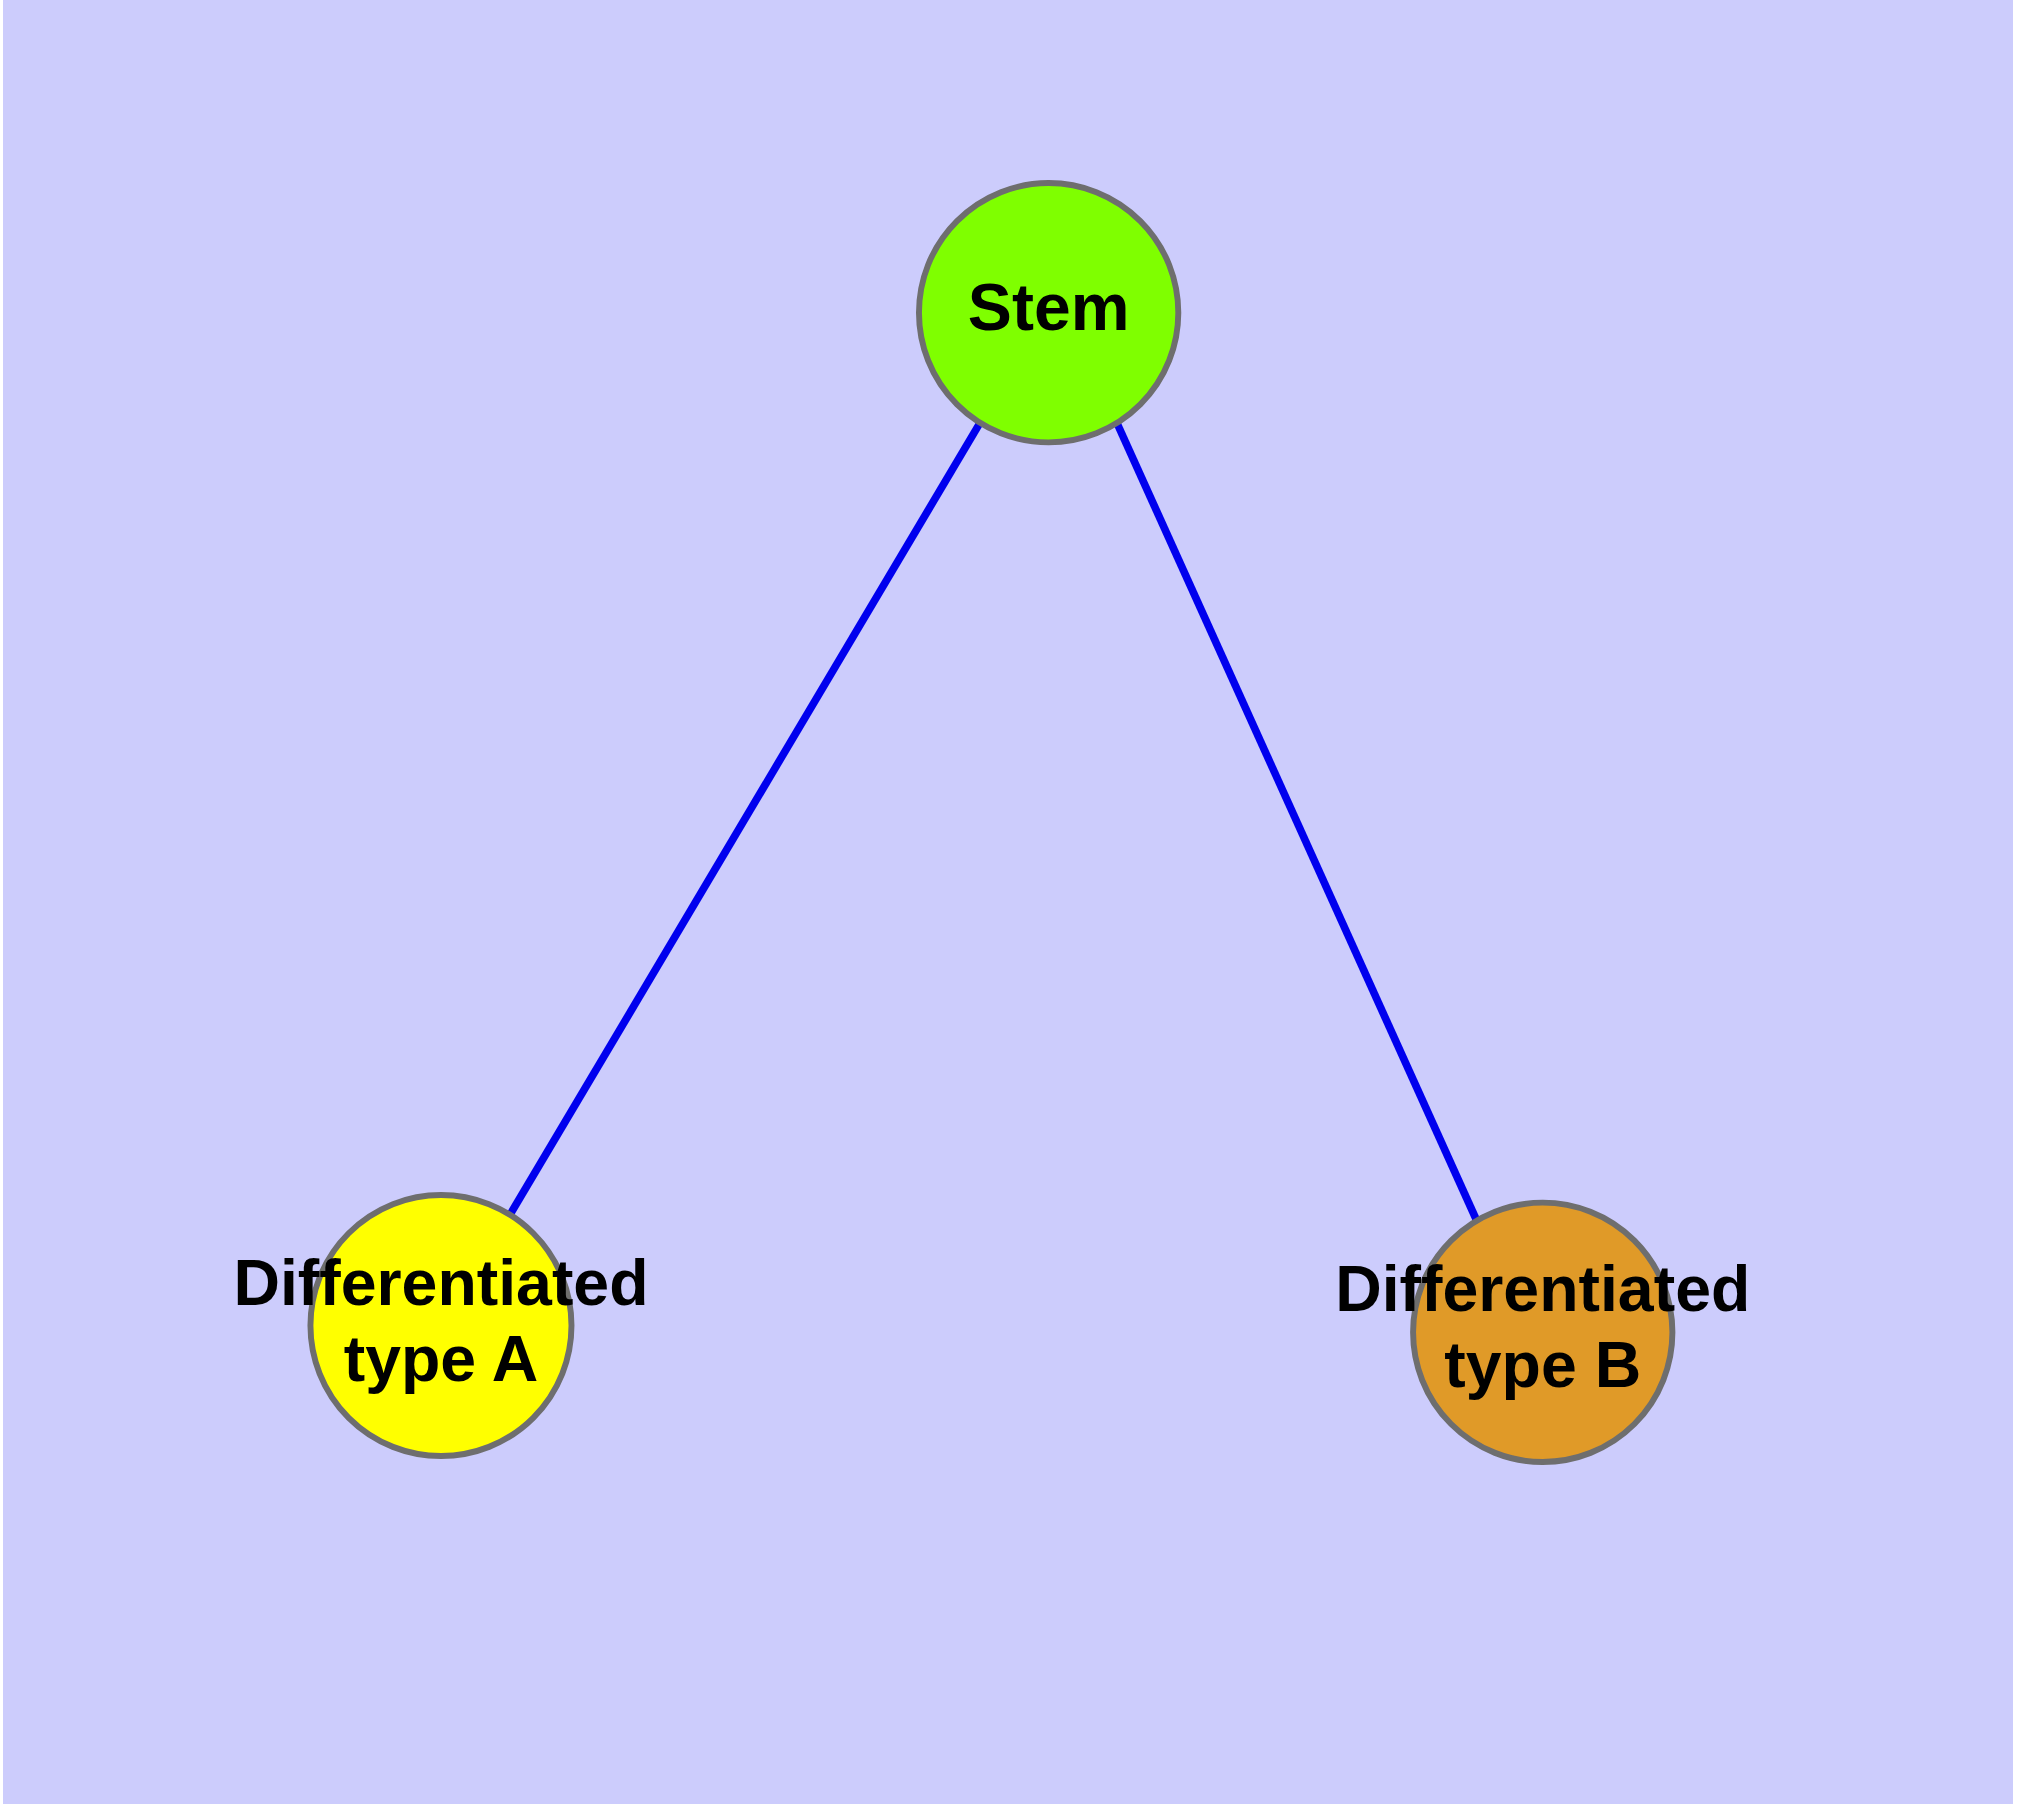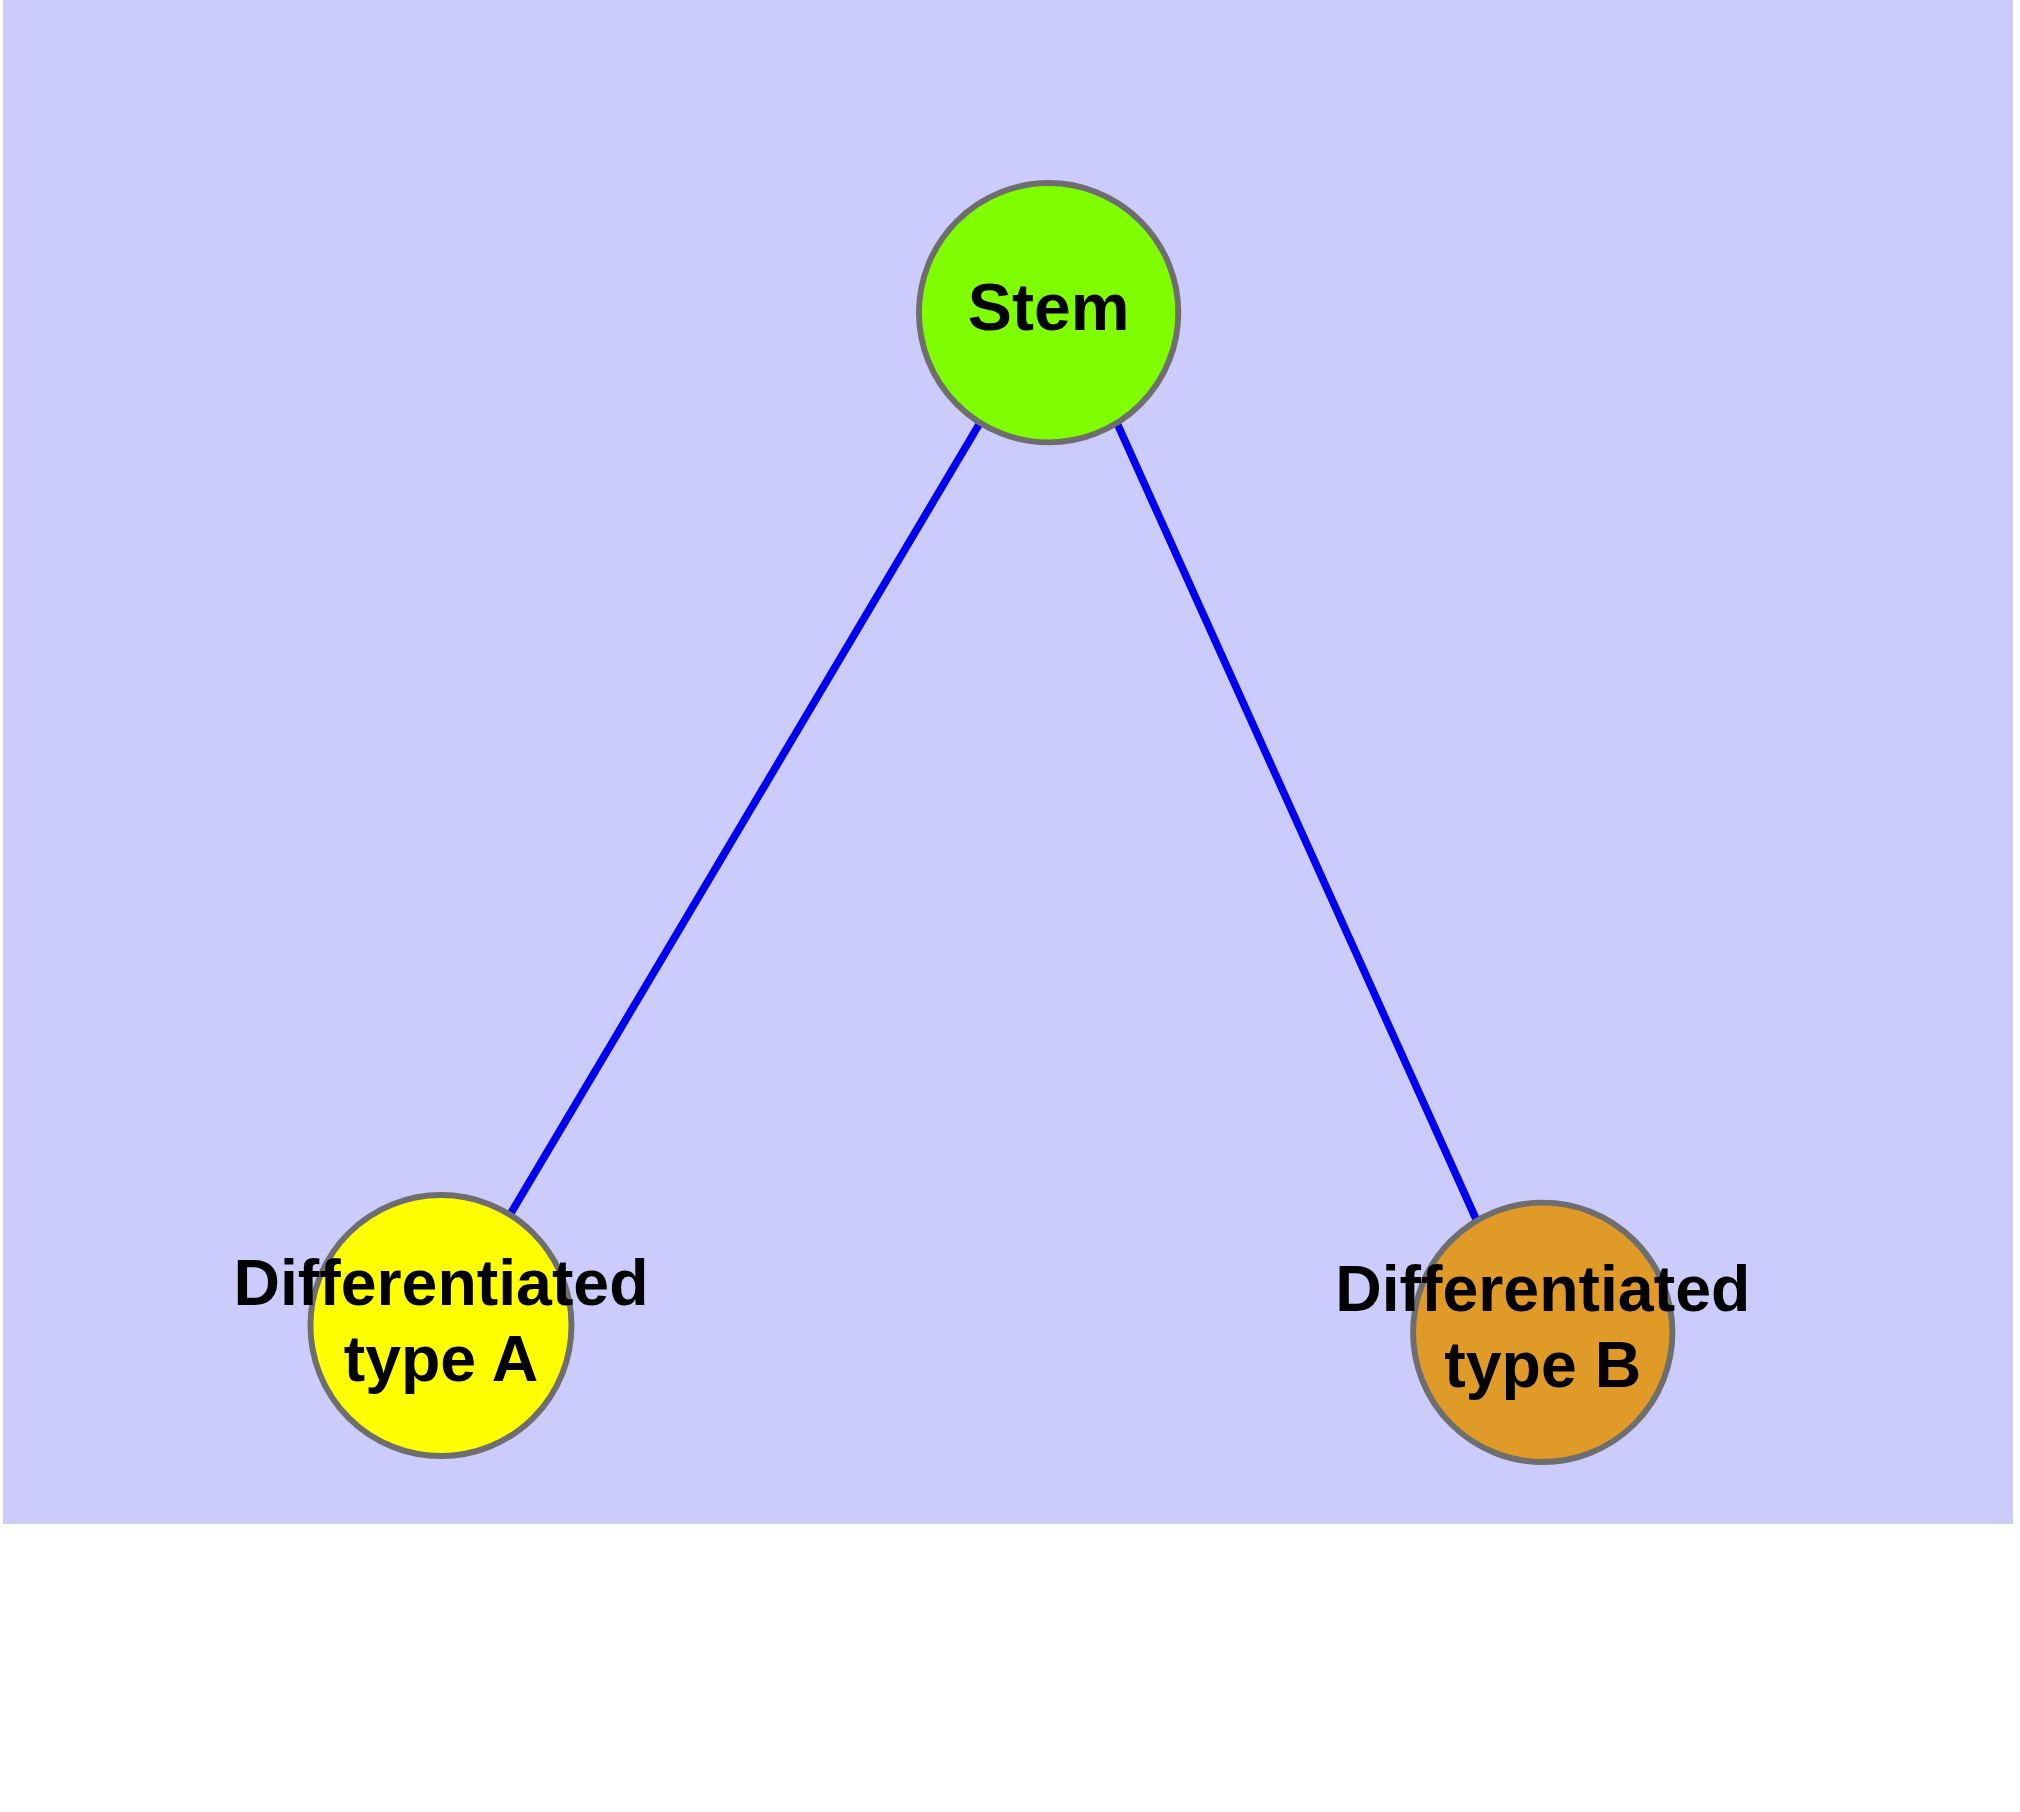--- a/index.html
+++ b/index.html
@@ -3,21 +3,21 @@
 <meta charset="utf-8">
 <style>
   html, body {
     margin: 0;
     padding: 0;
     background: #ffffff;
   }
   #canvas {
     position: relative;
     width: 2021px;
-    height: 1524px;
+    height: 1812px;
     background: #ffffff;
     overflow: hidden;
     font-family: "Liberation Sans", "DejaVu Sans", sans-serif;
   }
   #plot-area {
     position: absolute;
     left: 3.4px;
     top: 0px;
     width: 2010px;
     height: 1804px;

